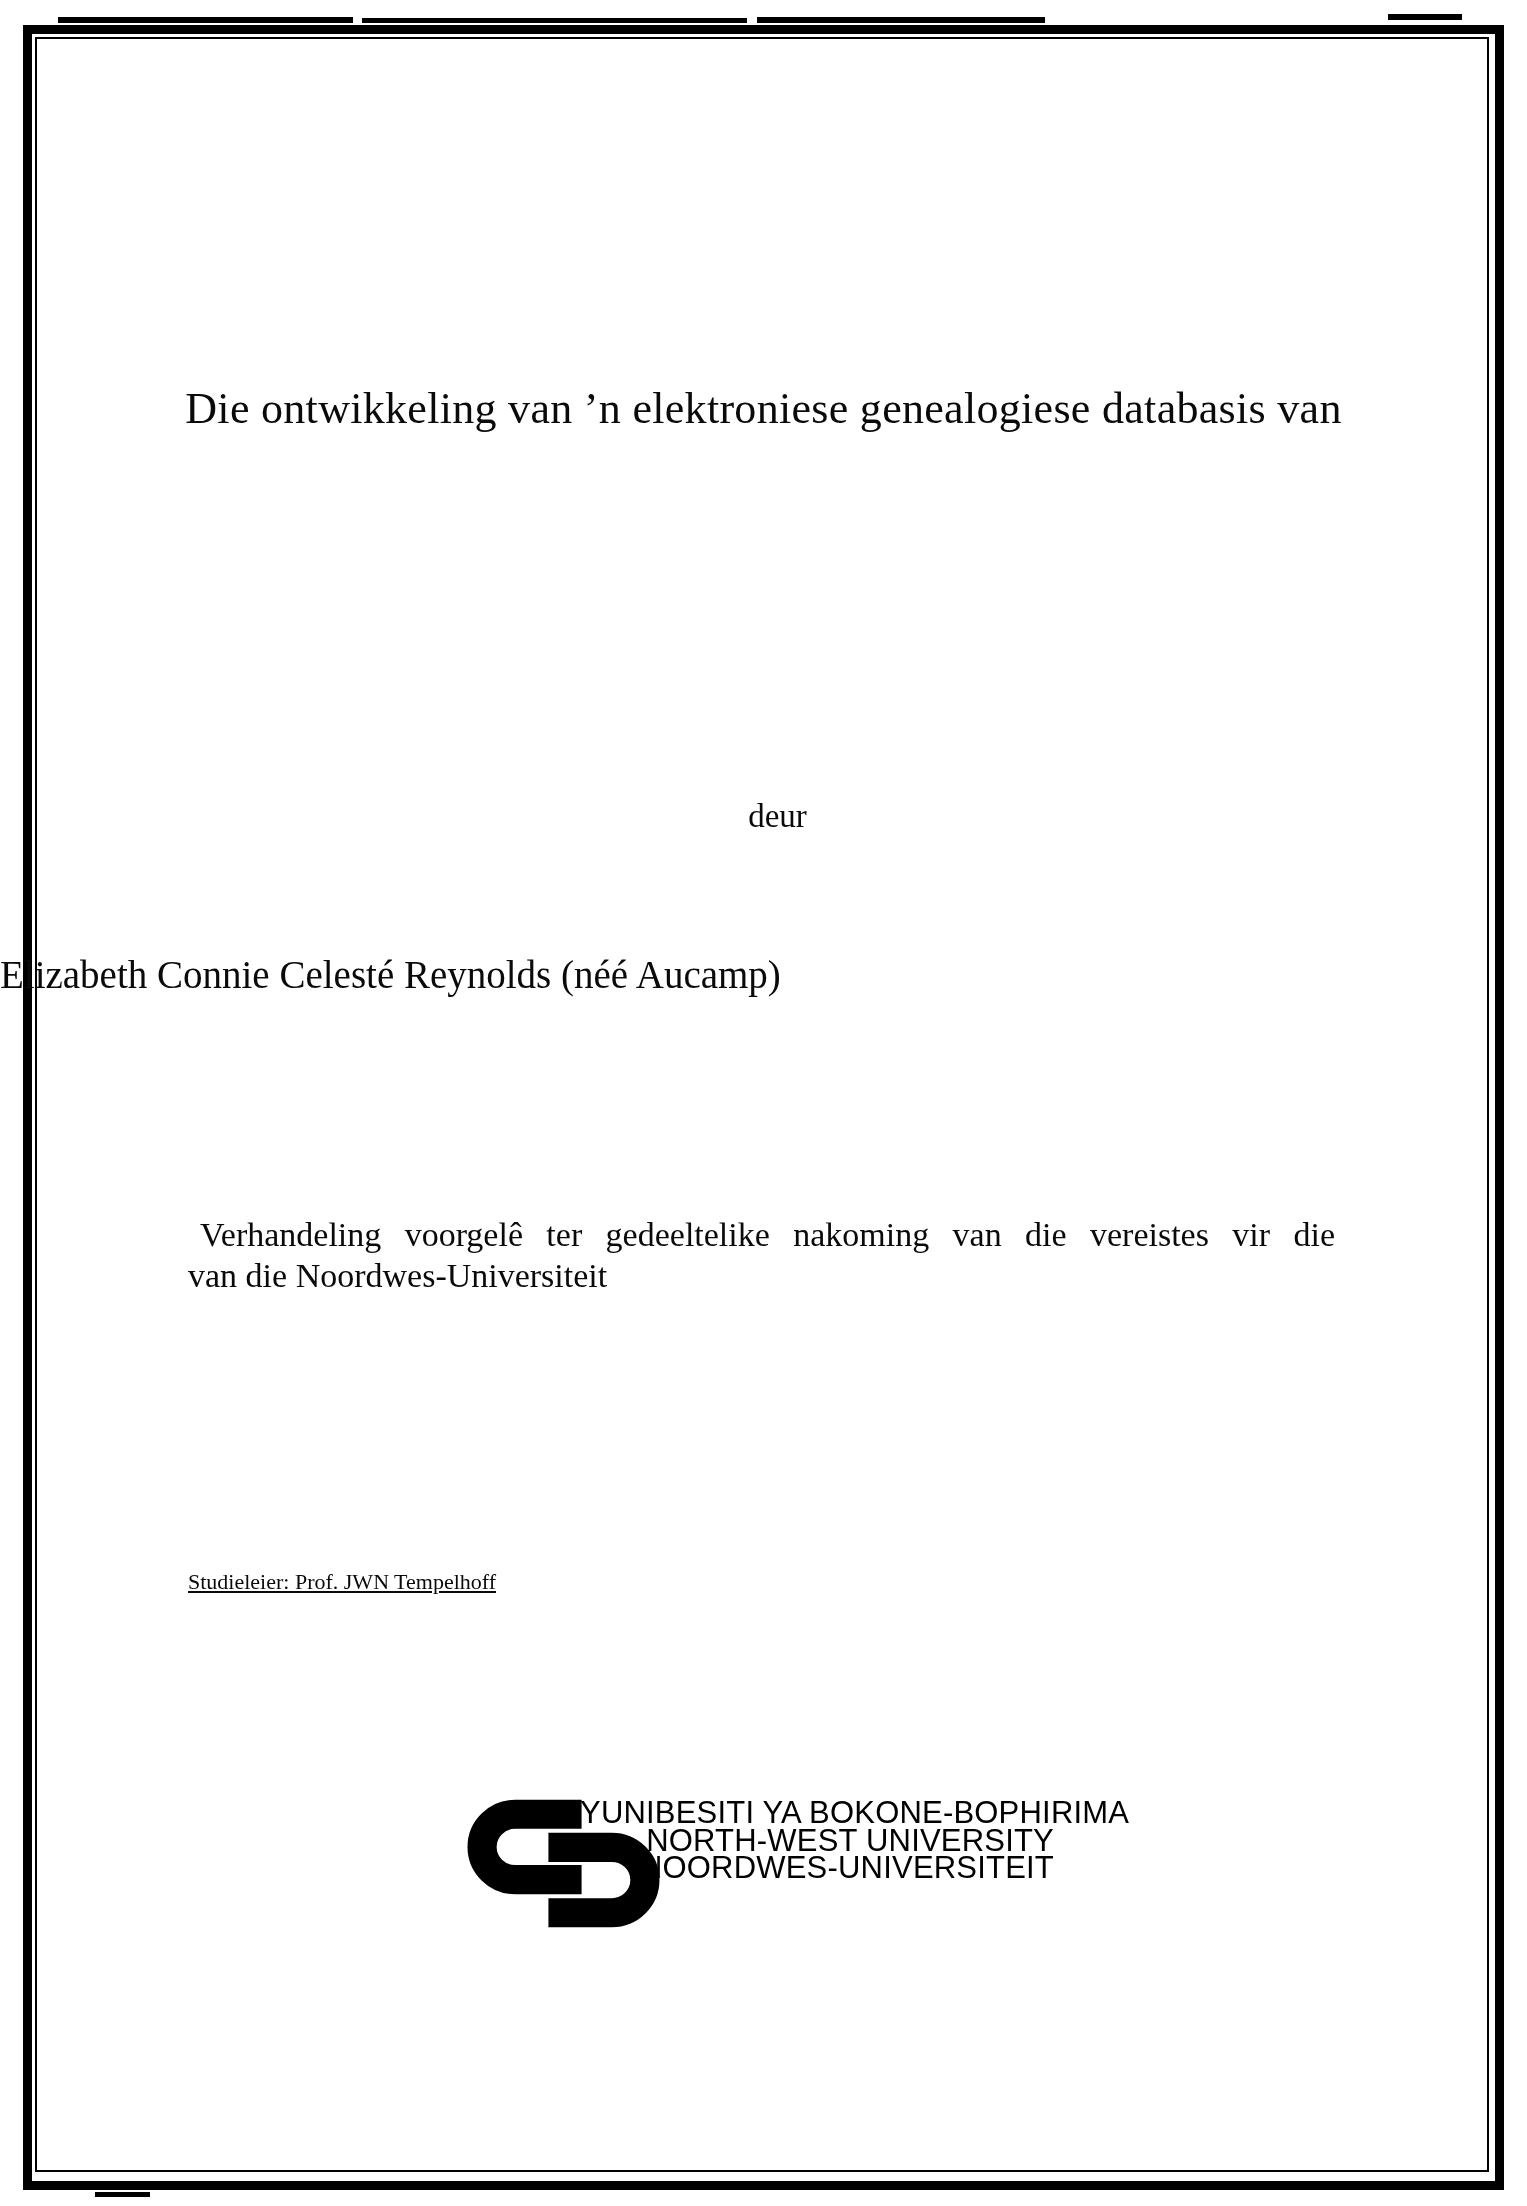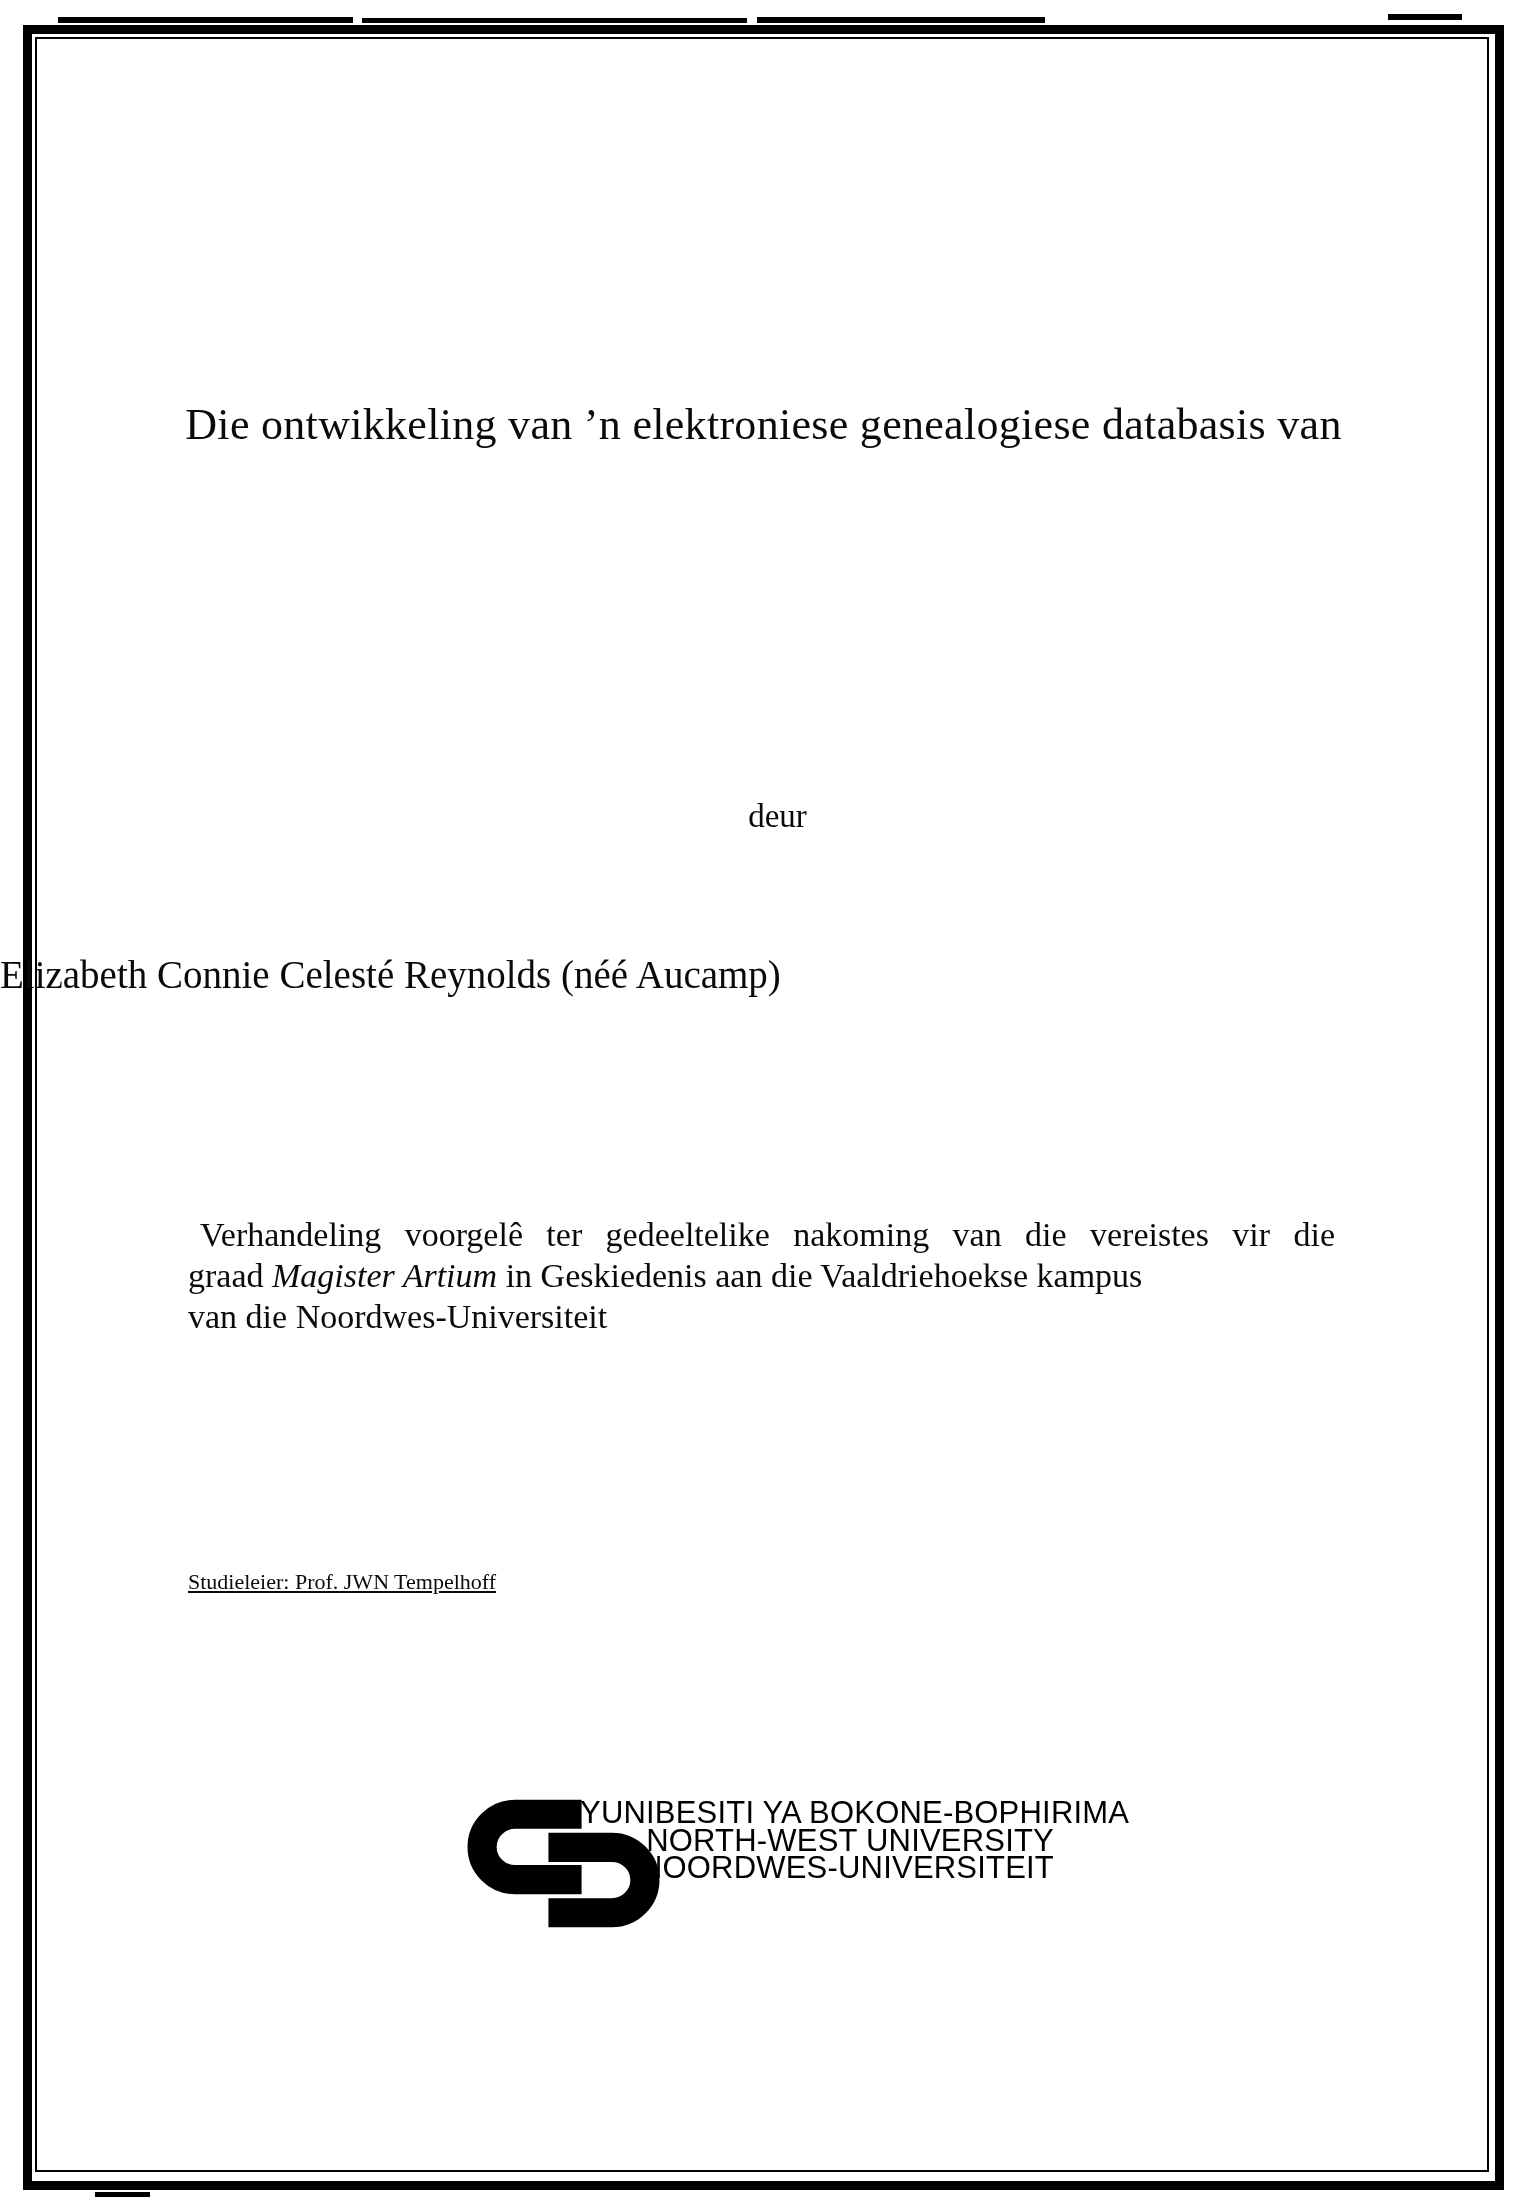--- a/index.html
+++ b/index.html
@@ -29,21 +29,21 @@
   
   .dash { position: absolute; background: #000; }
   .d1 { left: 58px;   top: 17px;   width: 295px; height: 6px; }
   .d2 { left: 362px;  top: 18px;   width: 385px; height: 5px; }
   .d3 { left: 757px;  top: 17px;   width: 288px; height: 6px; }
   .d4 { left: 1388px; top: 14px;   width: 74px;  height: 6px; }
   .d5 { left: 95px;   top: 2192px; width: 55px;  height: 5px; }
 
   .title {
     position: absolute;
-    left: 60px; right: 60px; top: 386px;
+    left: 60px; right: 60px; top: 370px;
     text-align: center;
     font-size: 44px;
     line-height: 78px;
     letter-spacing: 0.3px;
   }
   .byline {
     position: absolute;
     left: 0; right: 0; top: 798px;
     text-align: center;
     font-size: 33px;
@@ -109,21 +109,20 @@
   <div class="title">
     <div>Die ontwikkeling van ’n elektroniese genealogiese databasis van</div>
   </div>
 
   <div class="byline">deur</div>
 
   <div class="author">Elizabeth Connie Celesté Reynolds (néé Aucamp)</div>
 
   <div class="statement">
     <div class="just">Verhandeling voorgelê ter gedeeltelike nakoming van die vereistes vir die</div>
-    <div><span>graad </span><i>Magister Artium</i><span> in Geskiedenis aan die Vaaldriehoekse kampus</span></div>
     <div>van die Noordwes-Universiteit</div>
   </div>
 
   <div class="supervisor">
     <div>Studieleier: Prof. JWN Tempelhoff</div>
   </div>
 
   <svg class="logo-mark" viewBox="0 0 194 128" xmlns="http://www.w3.org/2000/svg" aria-hidden="true">
     <path d="M 115 15 H 49 A 33 32.5 0 0 0 49 80 H 115" fill="none" stroke="#000" stroke-width="29"></path>
     <path d="M 82 48 H 145 A 33 32.5 0 0 1 145 113 H 82" fill="none" stroke="#000" stroke-width="29"></path>

